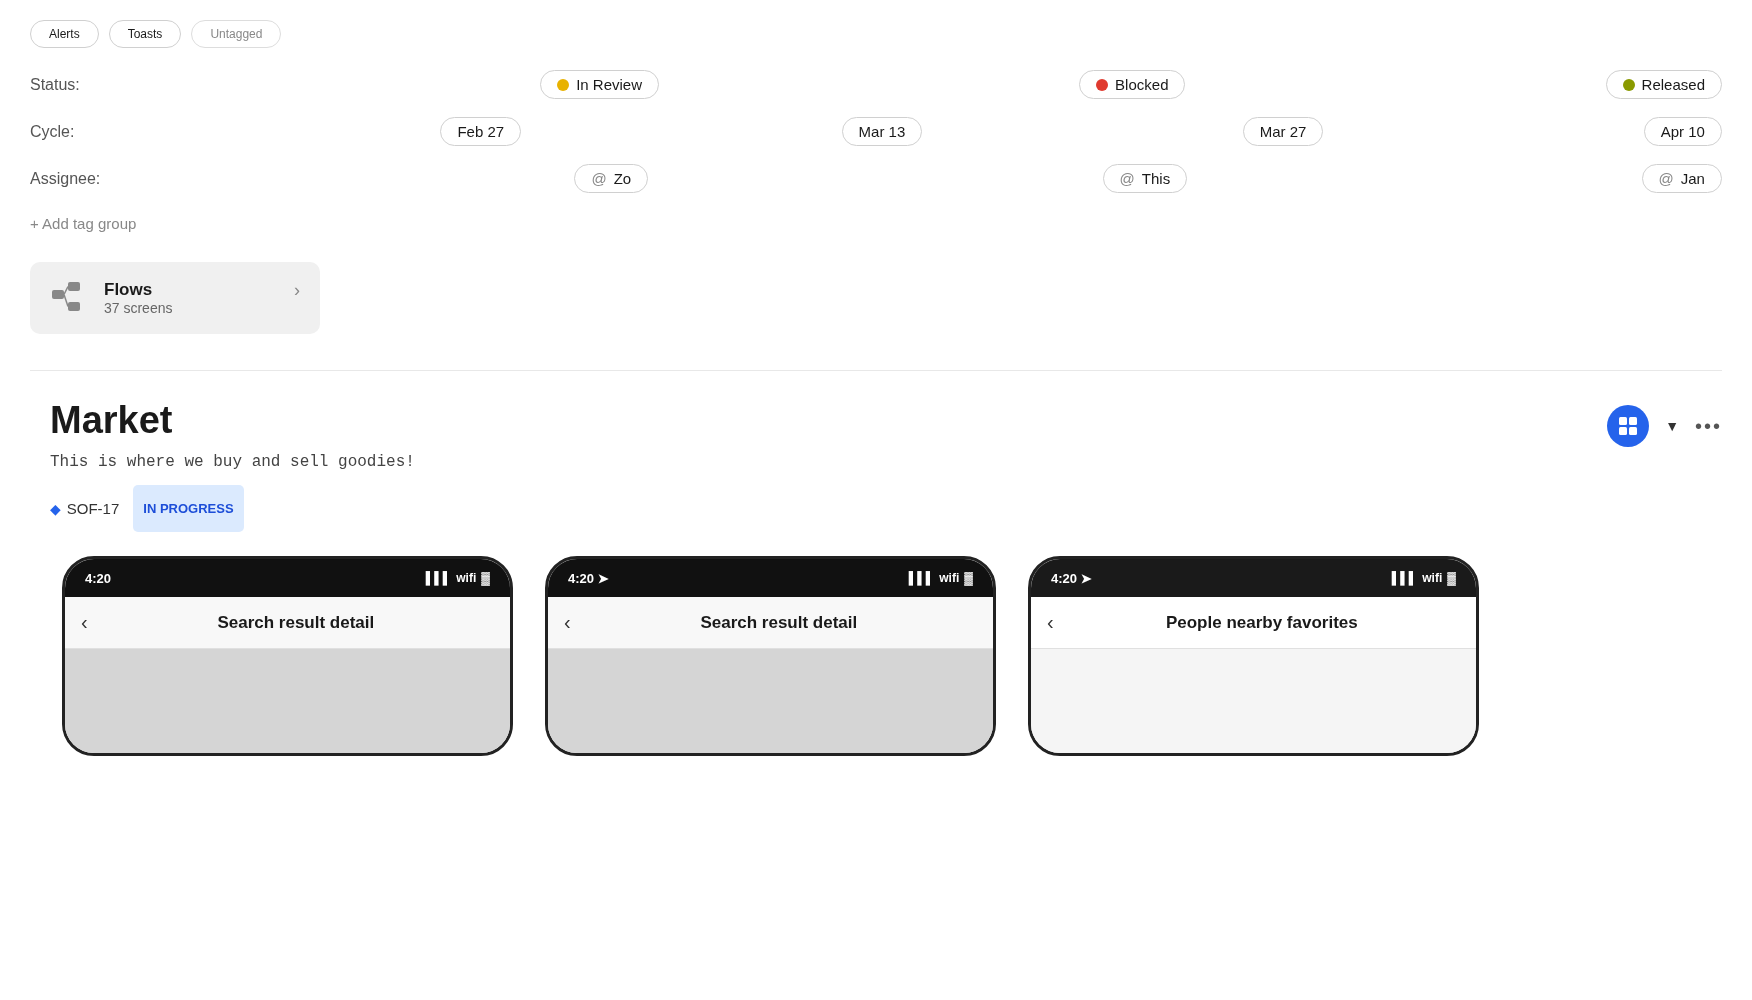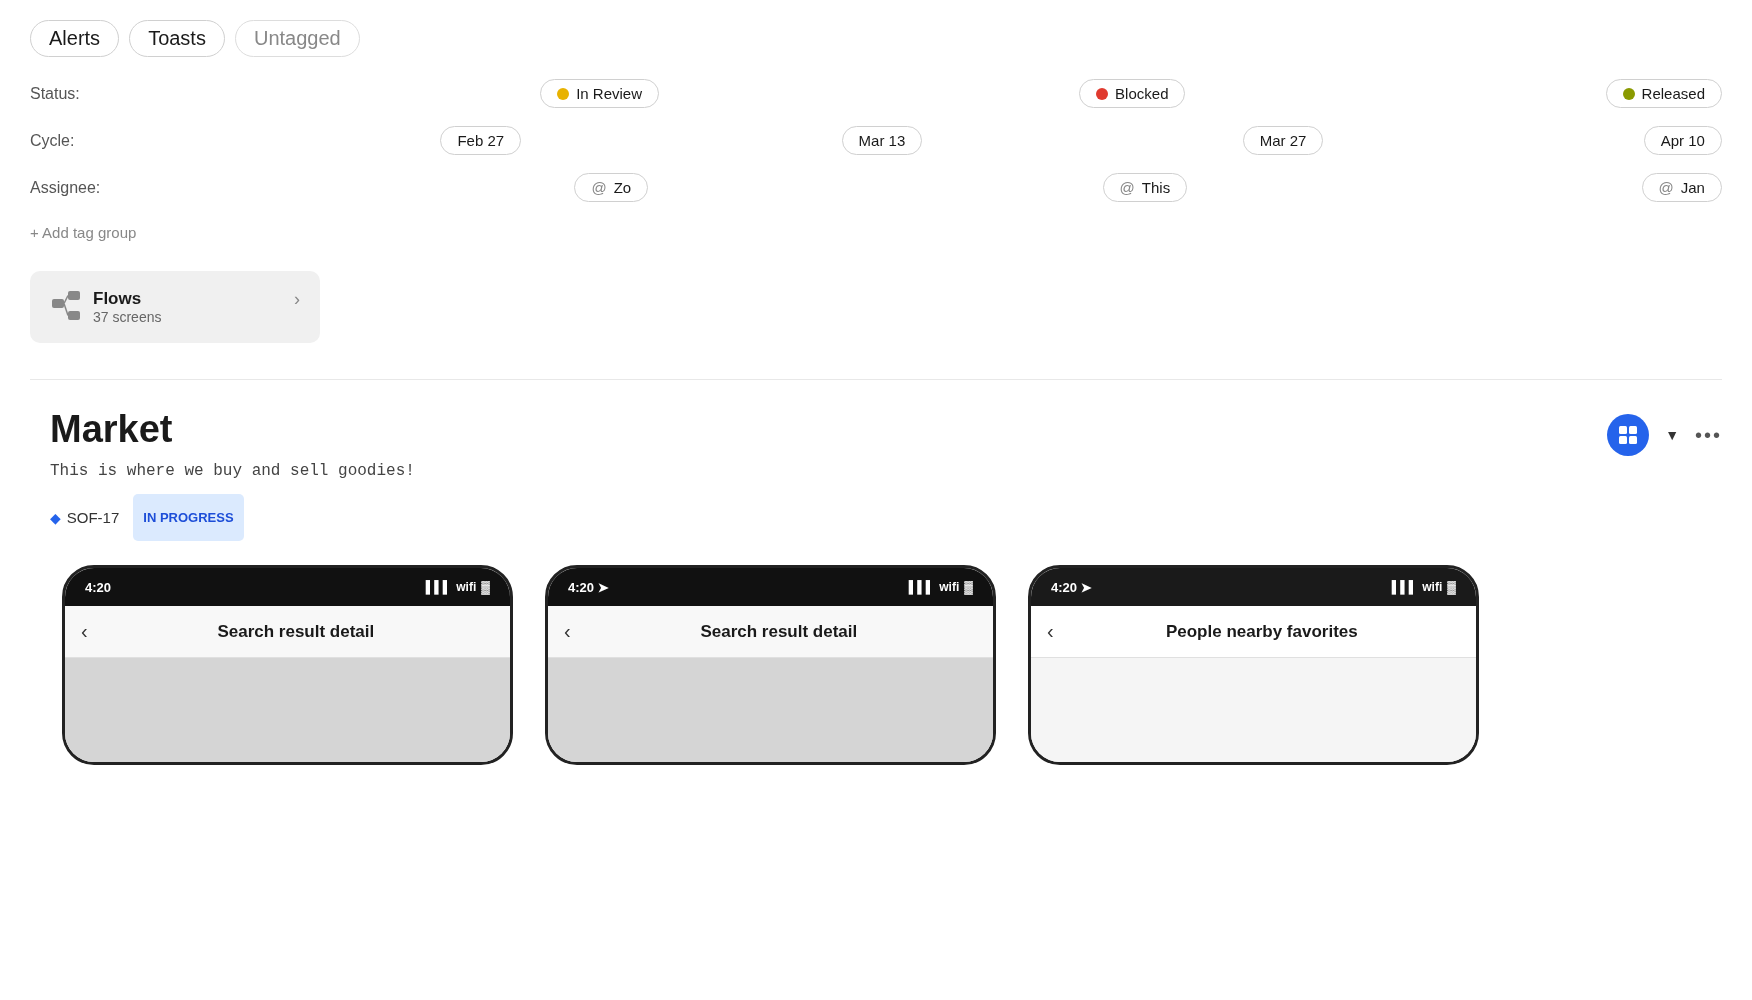--- a/index.html
+++ b/index.html
@@ -23,21 +23,21 @@
       margin-bottom: 22px;
       flex-wrap: wrap;
     }
     .tag-pill {
       display: inline-flex;
       align-items: center;
       padding: 6px 18px;
       border-radius: 999px;
       border: 1.5px solid #d0d0d0;
       background: #fff;
-      font-size: 20px;
+      font-size: 12px;
       font-weight: 500;
       color: #1a1a1a;
       cursor: pointer;
     }
     .tag-pill.muted {
       color: #888;
       border-color: #ddd;
     }
 
     
@@ -96,21 +96,21 @@
 
     
     .flows-card {
       display: flex;
       background: #f0f0f0;
       border-radius: 10px;
       padding: 18px 20px;
       width: 290px;
       cursor: pointer;
       margin-bottom: 36px;
-      gap: 7px;
+      gap: 18px;
     }
     .flows-icon {
       width: 36px;
       height: 36px;
       flex-shrink: 0;
     }
     .flows-text {
       flex: 1;
     }
     .flows-title {

